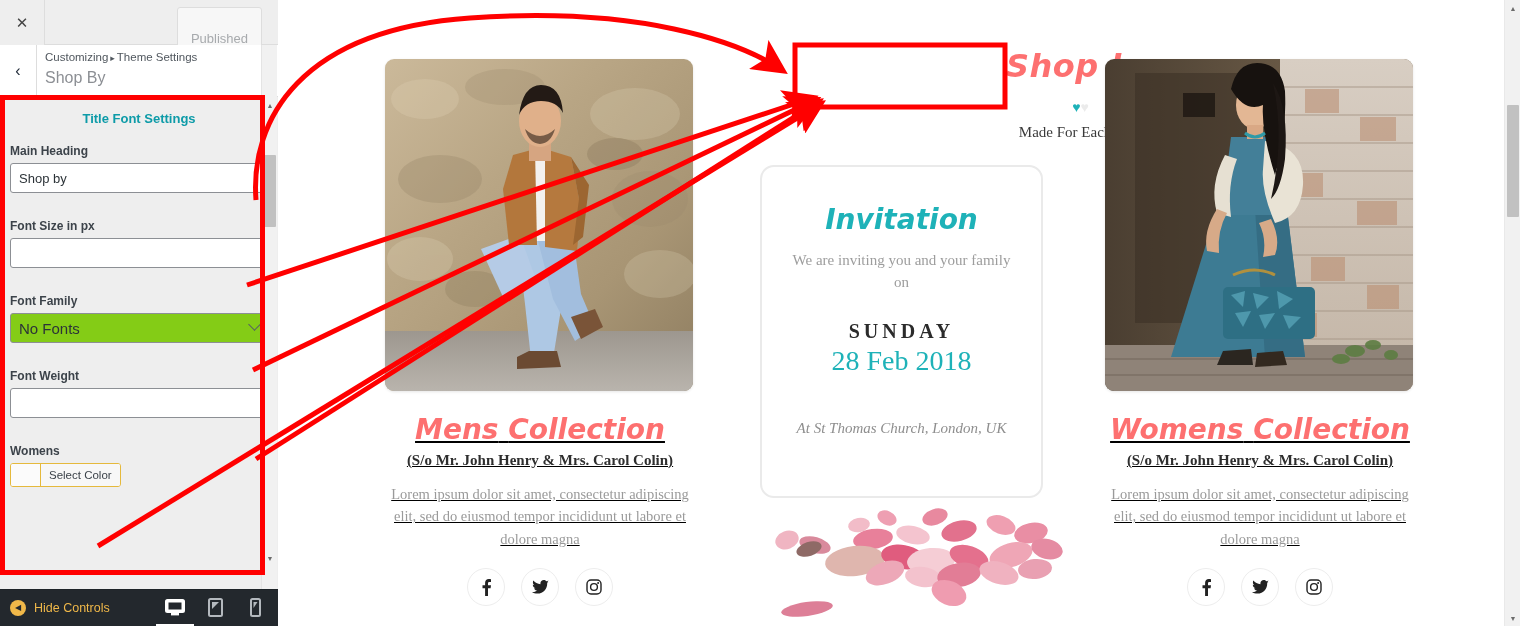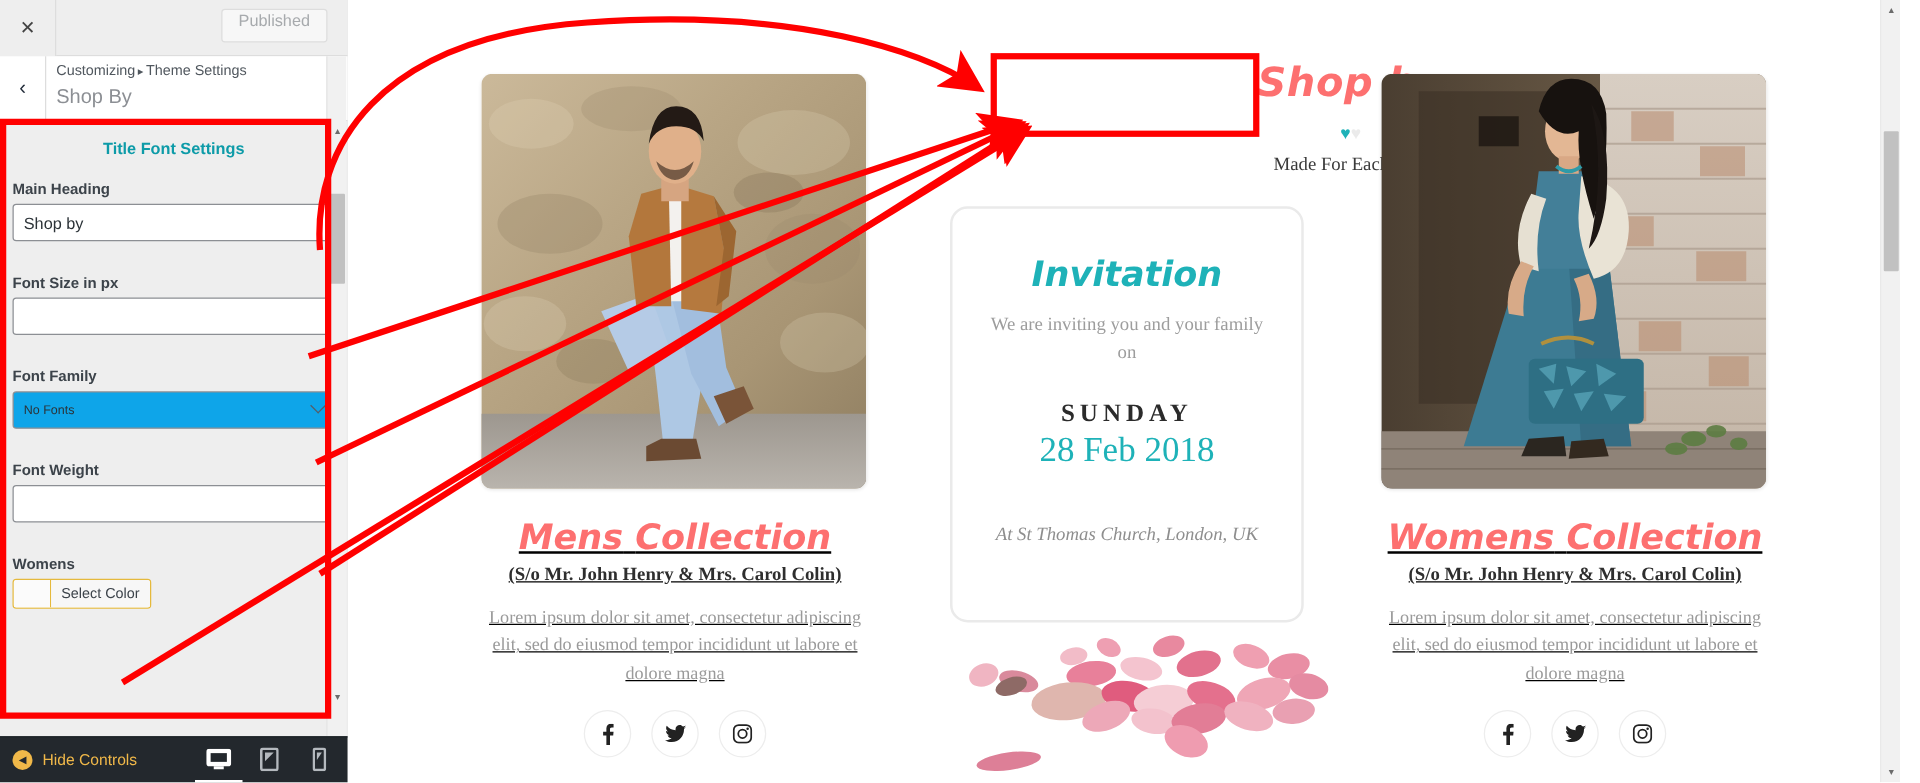--- a/index.html
+++ b/index.html
@@ -25,21 +25,21 @@
     background: #eeeeee; border-bottom: 1px solid #ddd;
     display: flex; align-items: center;
   }
   .cz-close {
     width: 45px; height: 45px; display: flex; align-items: center; justify-content: center;
     background: #eeeeee; border-right: 1px solid #ddd; cursor: pointer;
     color: #444; font-size: 15px; line-height: 1;
   }
   .cz-published {
     position: absolute; right: 16px; top: 7px;
-    padding: 1px 13px 8px 13px;
+    padding: 23px 13px 8px 13px;
     background: #f7f7f7; border: 1px solid #dddddd; border-radius: 3px;
     color: #a7aaad; font-size: 13px; line-height: 1.2;
     text-align: center; cursor: default;
   }
   .cz-header {
     position: absolute; left: 0; top: 45px; width: 278px; height: 52px;
     background: #fff; border-bottom: 1px solid #ddd;
     display: flex; align-items: stretch;
   }
   .cz-back {
@@ -62,22 +62,22 @@
   .cz-field { padding: 0 10px; margin-top: 12px; }
   .cz-label { font-size: 12px; font-weight: bold; color: #3c434a; margin-bottom: 5px; display:block; }
   .cz-input {
     width: 100%; height: 30px; padding: 3px 8px;
     border: 1px solid #8c8f94; border-radius: 3px; background: #fff;
     font-size: 13px; color: #2c3338; font-family: "Liberation Sans", sans-serif;
     box-shadow: 0 0 0 transparent;
   }
   .cz-select {
     width: 100%; height: 30px; padding: 3px 24px 3px 8px;
-    border: 1px solid #8c8f94; border-radius: 3px; background: #0ea5e9;
-    font-size: 10px; color: #2c3338; font-family: "Liberation Sans", sans-serif;
+    border: 1px solid #8c8f94; border-radius: 3px; background: #84cc16;
+    font-size: 15px; color: #2c3338; font-family: "Liberation Sans", sans-serif;
     appearance: none; -webkit-appearance: none;
   }
   .cz-select-wrap { position: relative; }
   .cz-select-arrow {
     position: absolute; right: 9px; top: 9px; pointer-events: none;
     width: 9px; height: 9px; border-right: 1.6px solid #555d66; border-bottom: 1.6px solid #555d66;
     transform: rotate(45deg); margin-top: -2px;
   }
   .cz-colorbtn {
     display: inline-flex; align-items: stretch; height: 24px;

